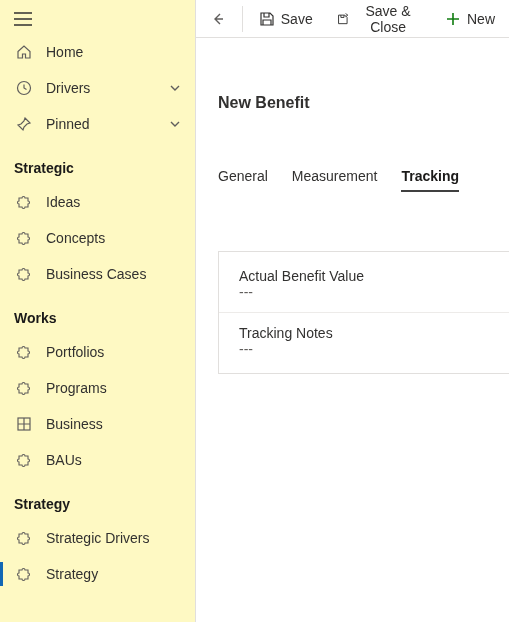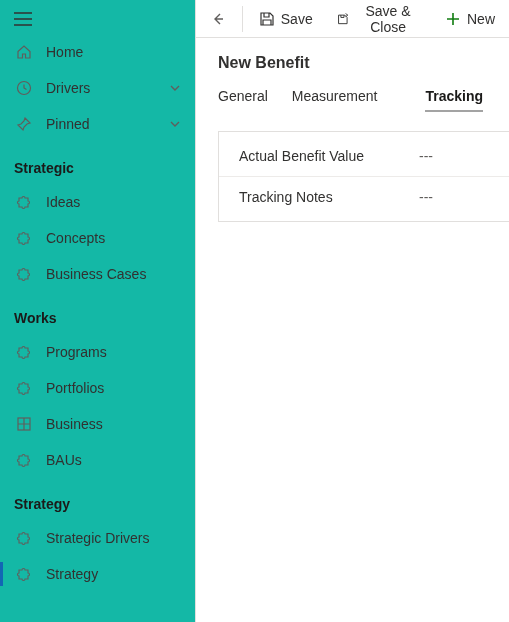--- a/index.html
+++ b/index.html
@@ -5,21 +5,21 @@
     * { box-sizing: border-box; margin: 0; padding: 0; }
     body {
       width: 509px; height: 622px;
       font-family: "Segoe UI", -apple-system, sans-serif;
       font-size: 14px; color: #323130;
       display: flex; background: #fff; overflow: hidden;
     }
     .sidebar {
       width: 196px; height: 100%;
       border-right: 1px solid #e1dfdd;
-      background: #14b8a6; padding-top: 4px;
+      background: #fef9c3; padding-top: 4px;
       overflow: hidden;
     }
     .hamburger {
       padding: 8px 14px; cursor: pointer;
     }
     .nav-item {
       display: flex; align-items: center;
       padding: 8px 14px; cursor: pointer;
       position: relative; height: 36px;
     }
@@ -31,21 +31,21 @@
       width: 20px; display: inline-flex; justify-content: center;
       margin-right: 12px; color: #605e5c;
     }
     .nav-label { flex: 1; color: #323130; }
     .chevron { color: #605e5c; }
     .section-header {
       font-weight: 600; padding: 18px 14px 8px 14px;
       color: #1b1a19;
     }
     .main {
-      flex: 1; display: flex; flex-direction: column;
+      flex: 1; display: flex; flex-direction: column; gap: 40px;
     }
     .toolbar {
       height: 38px; border-bottom: 1px solid #e1dfdd;
       display: flex; align-items: center; gap: 4px;
       padding: 0 4px;
     }
     .toolbar-btn {
       display: inline-flex; align-items: center; gap: 6px;
       padding: 6px 10px; cursor: pointer;
       border: none; background: none; font: inherit;
@@ -56,30 +56,31 @@
       font-size: 16px; font-weight: 600; padding: 16px 22px 10px 22px;
     }
     .tabs {
       display: flex; gap: 24px; padding: 0 22px 6px 22px;
       border-bottom: 1px solid #fff;
     }
     .tab {
       padding: 6px 0 6px 0; cursor: pointer; color: #323130;
     }
     .tab.active {
-      font-weight: 600; border-bottom: 2px solid #a3a3a3; color: #1b1a19; margin-left: 24px;
+      font-weight: 600; border-bottom: 2px solid #404040; color: #1b1a19;
     }
     .form-area {
       margin: 12px 0 0 22px; border: 1px solid #e1dfdd; border-right: none;
       padding: 4px 0;
     }
     .field-row {
       display: flex; align-items: flex-start;
       padding: 12px 10px 12px 20px;
       border-bottom: 1px solid #edebe9;
+      flex-direction: column;
     }
     .field-row:last-child { border-bottom: none; }
     .field-label { width: 180px; color: #323130; }
     .field-value { color: #605e5c; }
     svg { display: block; }
     .plus { color: #107c10; }
     .save-icon { color: #323130; }
   </style>
 </head>
 <body>
@@ -155,29 +156,29 @@
     <span class="nav-label">Business Cases</span>
   </div>
 
   <div class="section-header">Works</div>
   <div class="nav-item">
     <span class="nav-icon">
         <svg width="16" height="16" viewBox="0 0 16 16">
           <path d="M3 4h3a1.5 1.5 0 1 1 3 0h3v3a1.5 1.5 0 1 1 0 3v3H9a1.5 1.5 0 1 1-3 0H3v-3a1.5 1.5 0 1 1 0-3z" fill="none" stroke="#605e5c" stroke-width="1.1"></path>
         </svg>
       </span>
+    <span class="nav-label">Portfolios</span>
+  </div>
+  <div class="nav-item">
+    <span class="nav-icon">
+        <svg width="16" height="16" viewBox="0 0 16 16">
+          <path d="M3 4h3a1.5 1.5 0 1 1 3 0h3v3a1.5 1.5 0 1 1 0 3v3H9a1.5 1.5 0 1 1-3 0H3v-3a1.5 1.5 0 1 1 0-3z" fill="none" stroke="#605e5c" stroke-width="1.1"></path>
+        </svg>
+      </span>
     <span class="nav-label">Programs</span>
-  </div>
-  <div class="nav-item">
-    <span class="nav-icon">
-        <svg width="16" height="16" viewBox="0 0 16 16">
-          <path d="M3 4h3a1.5 1.5 0 1 1 3 0h3v3a1.5 1.5 0 1 1 0 3v3H9a1.5 1.5 0 1 1-3 0H3v-3a1.5 1.5 0 1 1 0-3z" fill="none" stroke="#605e5c" stroke-width="1.1"></path>
-        </svg>
-      </span>
-    <span class="nav-label">Portfolios</span>
   </div>
   <div class="nav-item">
     <span class="nav-icon">
         <svg width="16" height="16" viewBox="0 0 16 16">
           <rect x="2" y="2" width="12" height="12" fill="none" stroke="#605e5c" stroke-width="1.2"></rect>
           <path d="M2 8h12M8 2v12" stroke="#605e5c" stroke-width="1.2"></path>
         </svg>
       </span>
     <span class="nav-label">Business</span>
   </div>

